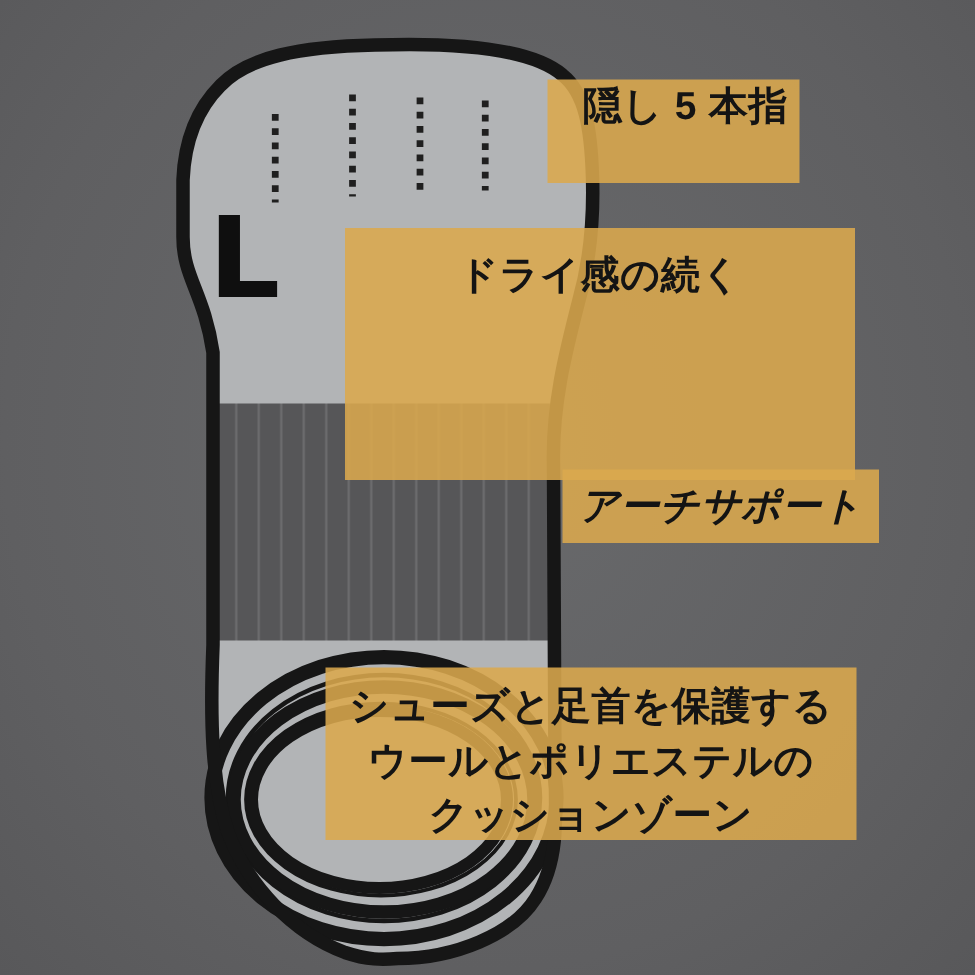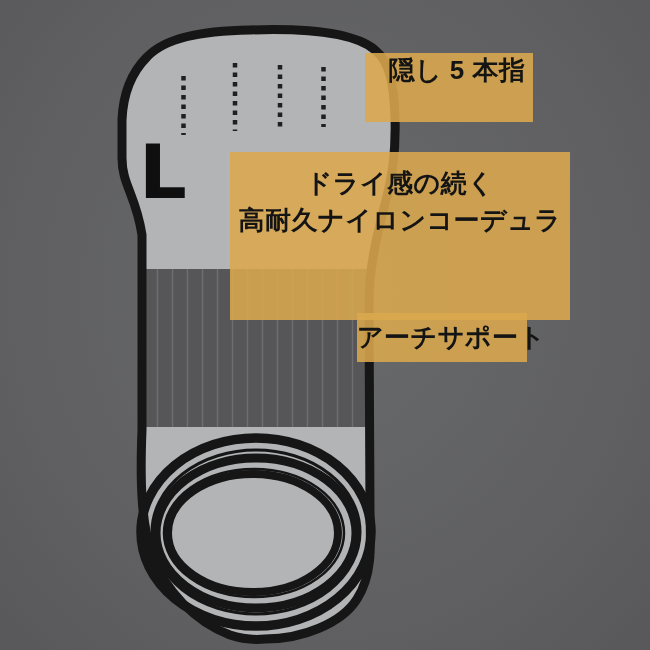--- a/index.html
+++ b/index.html
@@ -39,21 +39,21 @@
     font-size:26px;
     letter-spacing:0.5px;
     text-align:center;
     box-sizing:border-box;
   }
   .label .line{white-space:nowrap;}
   .label-toe{left:365px;top:53px;width:168px;height:69px;}
   .label-toe .line{line-height:34.5px;padding-left:16px;}
   .label-material{left:230px;top:152px;width:340px;height:168px;padding-top:13px;}
   .label-material .line{line-height:36.5px;}
-  .label-arch{left:357px;top:313px;width:170px;height:49px;}
+  .label-arch{left:375px;top:313px;width:211px;height:49px;font-style:italic;}
   .label-arch .line{line-height:49px;}
   .label-cushion{left:217px;top:445px;width:354px;height:115px;padding-top:7px;}
   .label-cushion .line{line-height:36.5px;}
 </style>
 </head>
 <body>
 
 <div class="stage">
 
   <svg width="650" height="650" viewBox="0 0 650 650">
@@ -137,21 +137,25 @@
              C 394 85 390 62 375 50
              C 355 33 310 28 250 30 Z"></path>
   </svg>
 
   <div class="label label-toe">
     <div class="line">隠し 5 本指</div>
   </div>
 
   <div class="label label-material">
     <div class="line">ドライ感の続く</div>
-    <div class="line">高耐久ナイロンコーデュラ</div>
   </div>
 
   <div class="label label-arch">
     <div class="line">アーチサポート</div>
   </div>
 
+  <div class="label label-cushion">
+    <div class="line">シューズと足首を保護する</div>
+    <div class="line">ウールとポリエステルの</div>
+    <div class="line">クッションゾーン</div>
+  </div>
 
 </div>
 
 </body></html>

